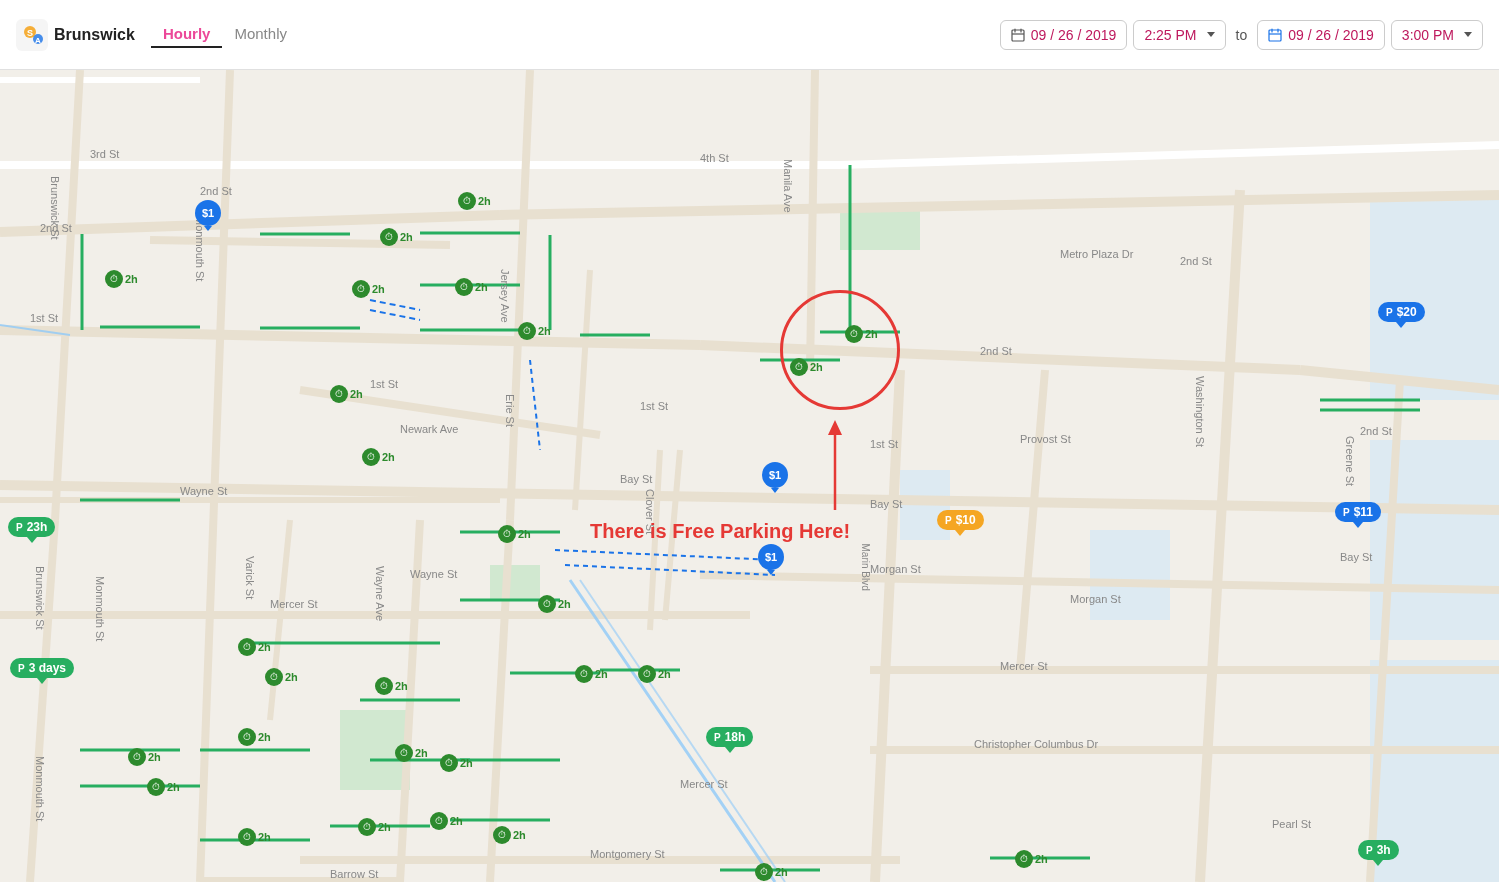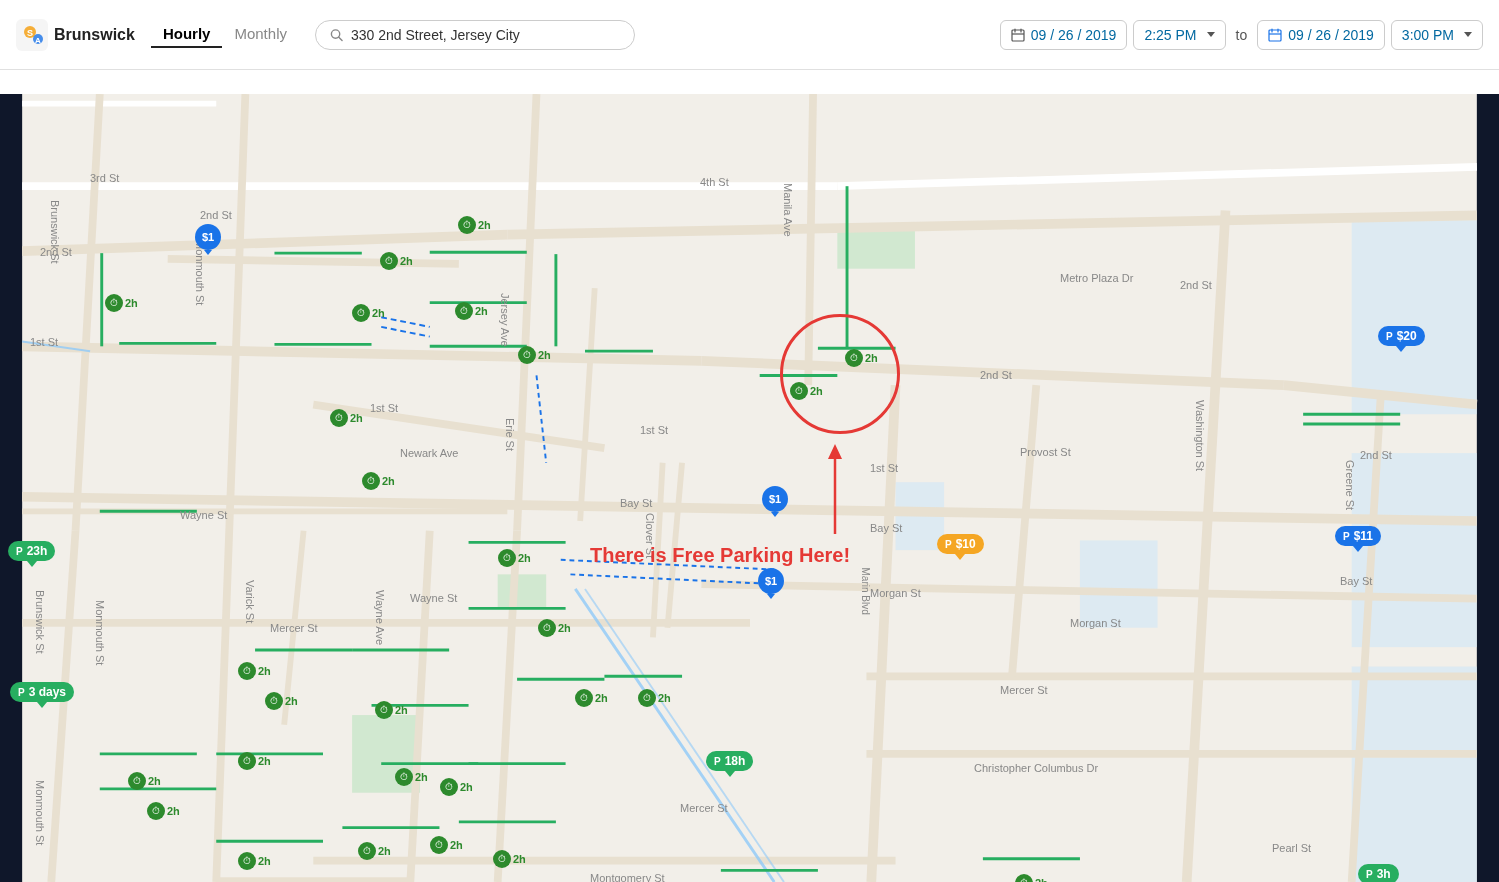--- a/index.html
+++ b/index.html
@@ -38,21 +38,21 @@
     }
     .nav-tab {
       padding: 4px 12px;
       font-size: 15px;
       cursor: pointer;
       color: #888;
       border-bottom: 2px solid transparent;
       text-decoration: none;
     }
     .nav-tab.active {
-      color: #000000;
+      color: #ec4899;
       font-weight: 600;
       border-bottom: 2px solid #222;
     }
     .search-box {
       display: flex;
       align-items: center;
       border: 1px solid #ccc;
       border-radius: 20px;
       padding: 6px 14px;
       gap: 8px;
@@ -77,21 +77,21 @@
       display: flex;
       align-items: center;
       border: 1px solid #ccc;
       border-radius: 6px;
       padding: 6px 10px;
       gap: 6px;
       cursor: pointer;
     }
     .datetime-picker span {
       font-size: 14px;
-      color: #0369a1;
+      color: #be185d;
     }
     .chevron-down {
       width: 0;
       height: 0;
       border-left: 4px solid transparent;
       border-right: 4px solid transparent;
       border-top: 5px solid #555;
       margin-left: 4px;
     }
     .to-label {
@@ -100,21 +100,20 @@
       padding: 0 4px;
     }
 
     
     .map-container {
       position: absolute;
       top: 70px;
       left: 0; right: 0; bottom: 0;
       background: #0f172a;
       overflow: hidden;
-      margin-top: 24px;
     }
 
     
     .map-svg {
       position: absolute;
       top: 0; left: 0;
       width: 100%;
       height: 100%;
     }
 
@@ -251,27 +250,20 @@
       <text x="19" y="24" font-size="8" fill="white" font-weight="bold">A</text>
     </svg>
     <span>Brunswick</span>
   </div>
 
   <nav class="nav-tabs">
     <a class="nav-tab active">Hourly</a>
     <a class="nav-tab">Monthly</a>
   </nav>
 
-  <div class="search-box">
-    <svg width="14" height="14" viewBox="0 0 14 14" fill="none">
-      <circle cx="6" cy="6" r="4.5" stroke="#888" stroke-width="1.5"></circle>
-      <line x1="9.5" y1="9.5" x2="13" y2="13" stroke="#888" stroke-width="1.5" stroke-linecap="round"></line>
-    </svg>
-    <input type="text" value="330 2nd Street, Jersey City" placeholder="330 2nd Street, Jersey City" style="">
-  </div>
 
   <div class="datetime-section">
     <div class="datetime-picker">
       <svg width="14" height="14" viewBox="0 0 14 14" fill="none">
         <rect x="1" y="2" width="12" height="11" rx="1" stroke="#555" stroke-width="1.2"></rect>
         <line x1="4" y1="1" x2="4" y2="4" stroke="#555" stroke-width="1.2" stroke-linecap="round"></line>
         <line x1="10" y1="1" x2="10" y2="4" stroke="#555" stroke-width="1.2" stroke-linecap="round"></line>
         <line x1="1" y1="6" x2="13" y2="6" stroke="#555" stroke-width="1.2"></line>
       </svg>
       <span>09 / 26 / 2019</span>
@@ -437,21 +429,21 @@
   <div class="street-label" style="left:870px;top:493px">Morgan St</div>
   <div class="street-label" style="left:1070px;top:523px">Morgan St</div>
   <div class="street-label" style="left:1000px;top:590px">Mercer St</div>
   <div class="street-label" style="left:974px;top:668px">Christopher Columbus Dr</div>
   <div class="street-label" style="left:400px;top:353px">Newark Ave</div>
   <div class="street-label" style="left:180px;top:415px">Wayne St</div>
   <div class="street-label" style="left:270px;top:528px">Mercer St</div>
   <div class="street-label" style="left:680px;top:708px">Mercer St</div>
   <div class="street-label" style="left:410px;top:498px">Wayne St</div>
   <div class="street-label" style="left:865px;top:468px;transform:rotate(90deg);transform-origin:left center;font-size:10px">Marin Blvd</div>
-  <div class="street-label" style="left:1020px;top:352px">Provost St</div>
+  <div class="street-label" style="left:1020px;top:363px">Provost St</div>
   <div class="street-label" style="left:55px;top:100px;transform:rotate(90deg);transform-origin:left center">Brunswick St</div>
   <div class="street-label" style="left:200px;top:140px;transform:rotate(90deg);transform-origin:left center">Monmouth St</div>
   <div class="street-label" style="left:250px;top:480px;transform:rotate(90deg);transform-origin:left center">Varick St</div>
   <div class="street-label" style="left:1200px;top:300px;transform:rotate(90deg);transform-origin:left center">Washington St</div>
   <div class="street-label" style="left:1350px;top:360px;transform:rotate(90deg);transform-origin:left center">Greene St</div>
   <div class="street-label" style="left:1060px;top:178px">Metro Plaza Dr</div>
   <div class="street-label" style="left:1272px;top:748px">Pearl St</div>
   <div class="street-label" style="left:510px;top:318px;transform:rotate(90deg);transform-origin:left center">Erie St</div>
   <div class="street-label" style="left:505px;top:193px;transform:rotate(90deg);transform-origin:left center">Jersey Ave</div>
   <div class="street-label" style="left:590px;top:778px">Montgomery St</div>

